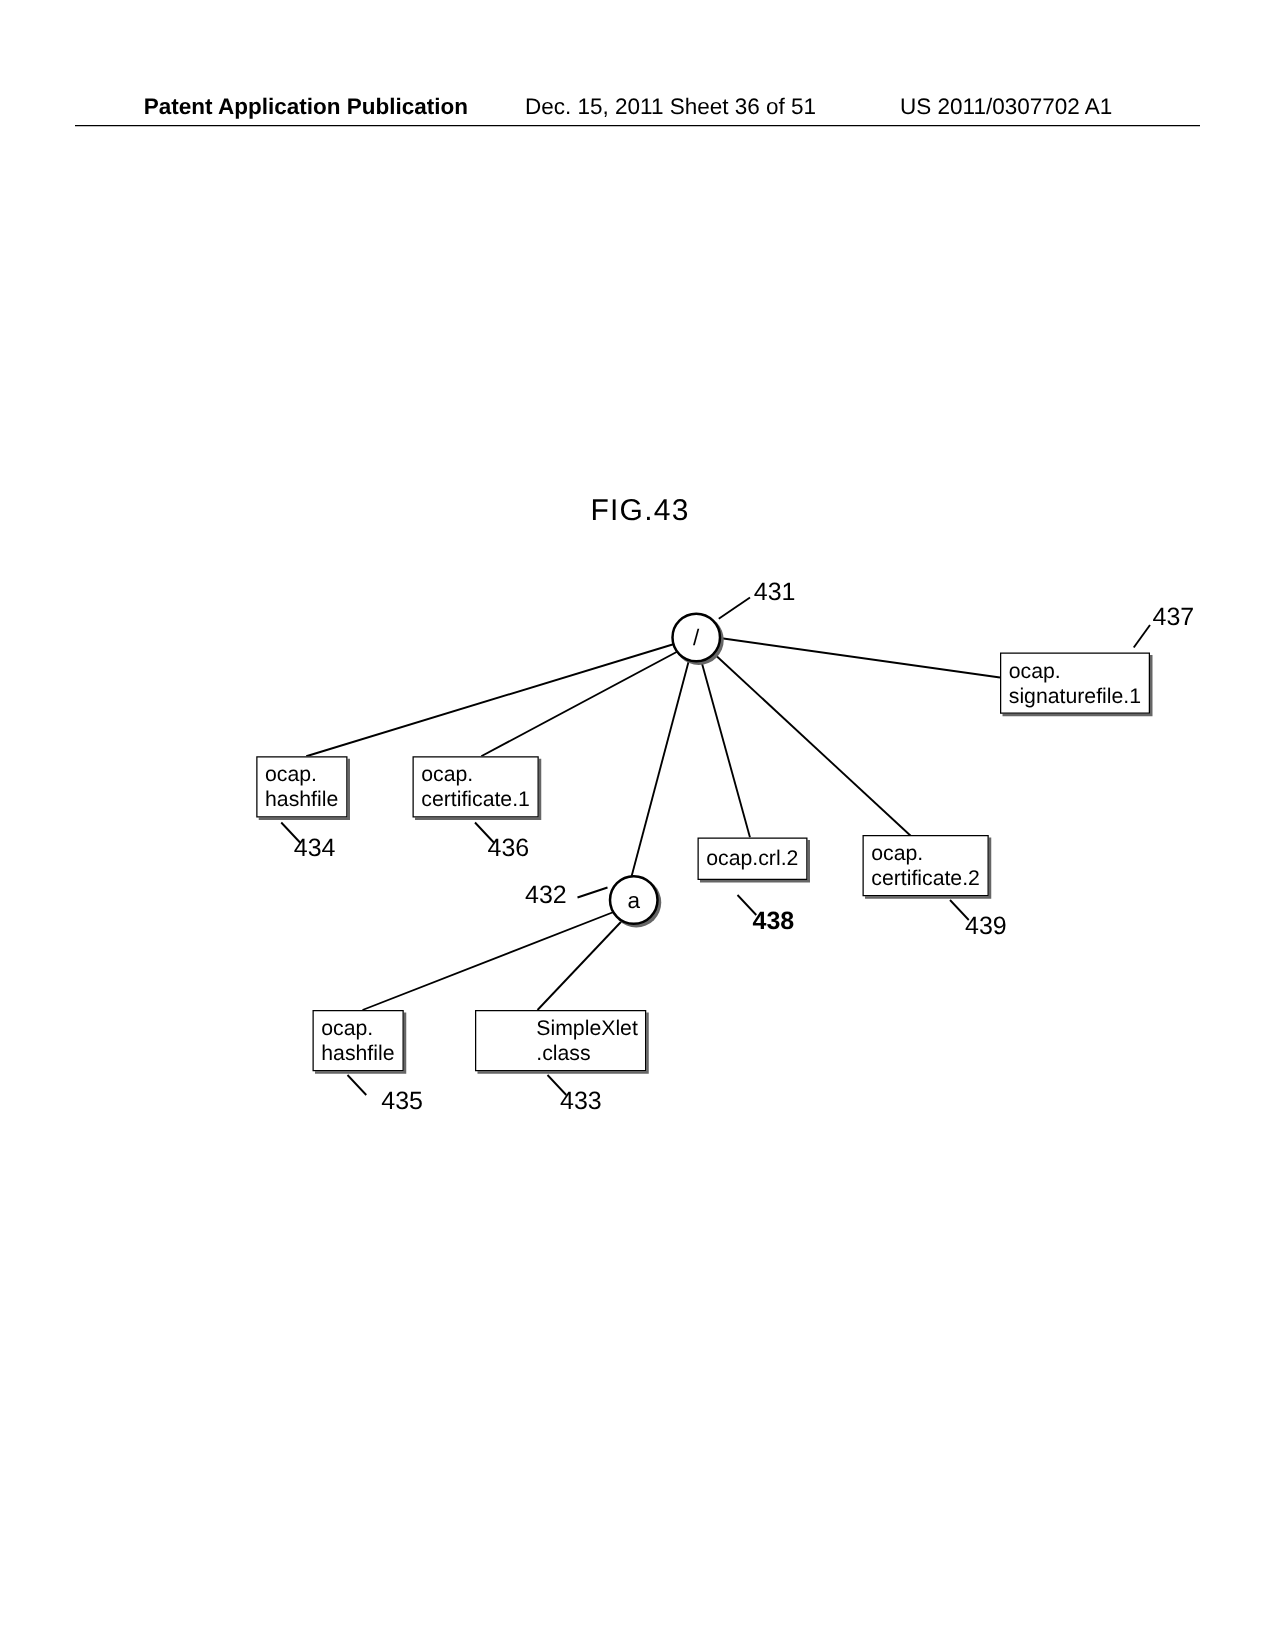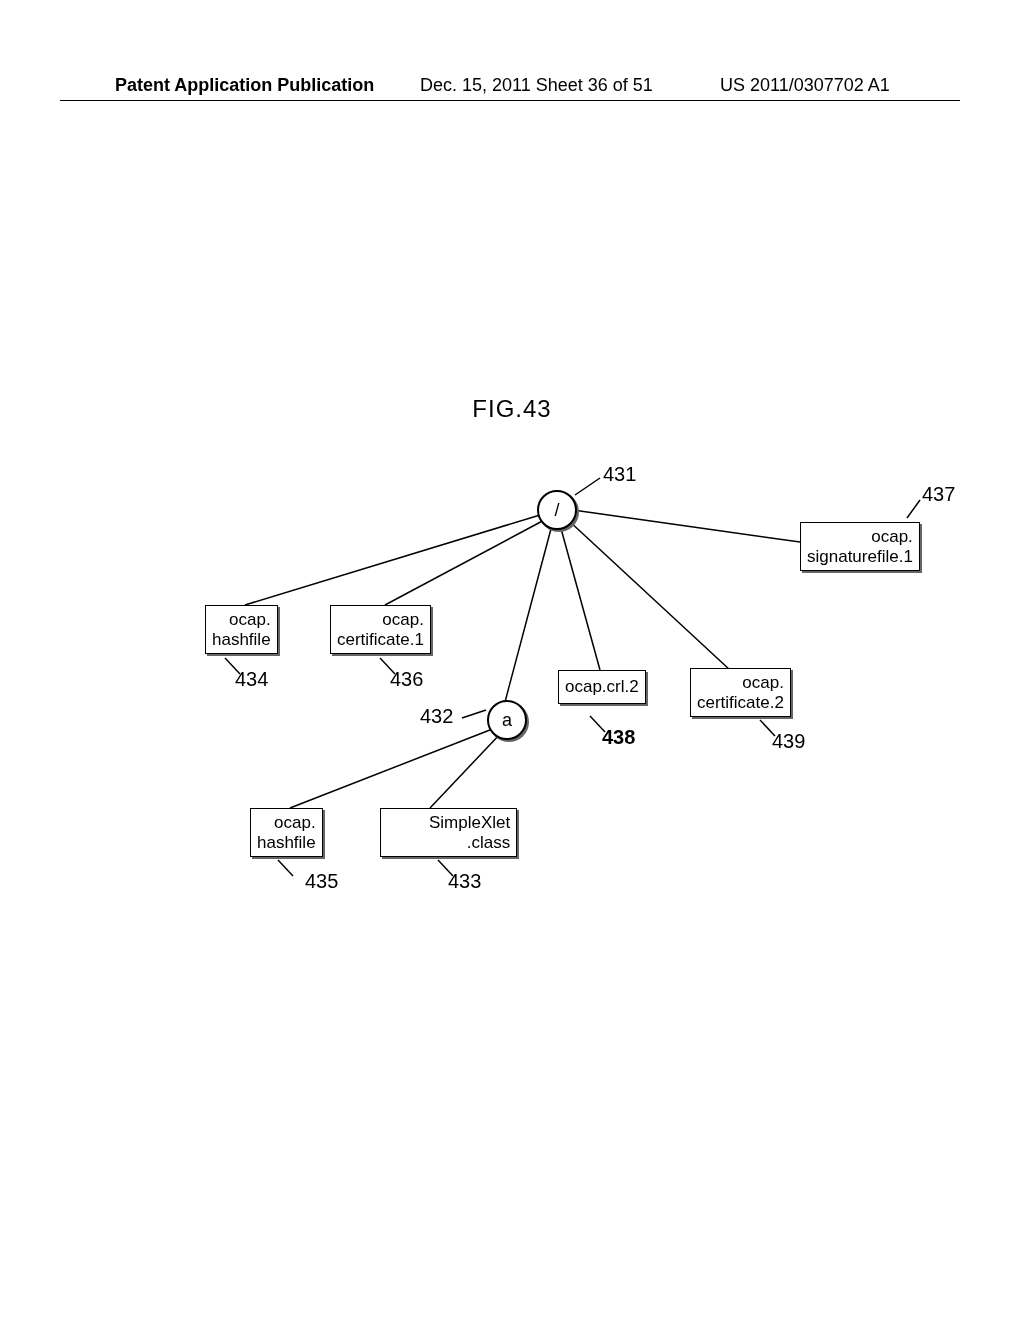--- a/index.html
+++ b/index.html
@@ -65,21 +65,21 @@
     display: flex;
     align-items: center;
     justify-content: center;
     font-size: 18px;
     box-shadow: 2px 2px 0 #666;
   }
   .node-box {
     position: absolute;
     border: 1.5px solid #000;
     background: #fff;
-    text-align: right;
+    text-align: left;
     font-size: 17px;
     line-height: 1.15;
     padding: 4px 6px;
     box-shadow: 2px 2px 0 #666;
     white-space: nowrap;
   }
   .ref-label {
     position: absolute;
     font-size: 20px;
   }

